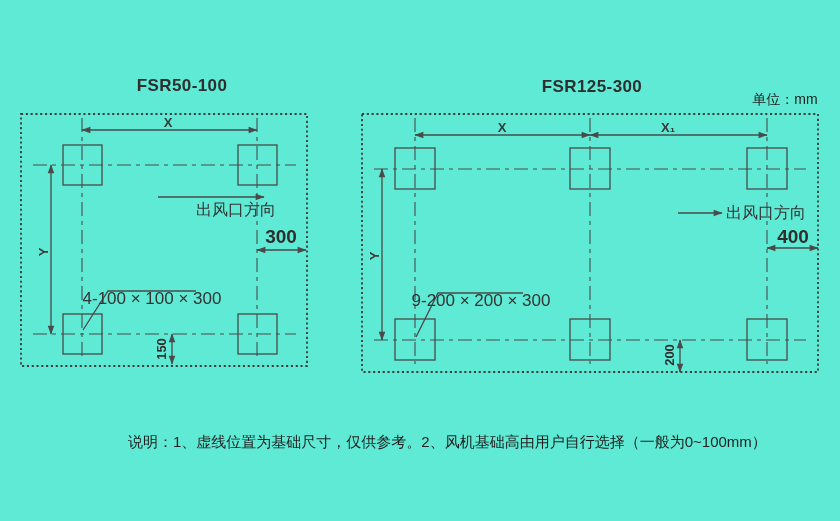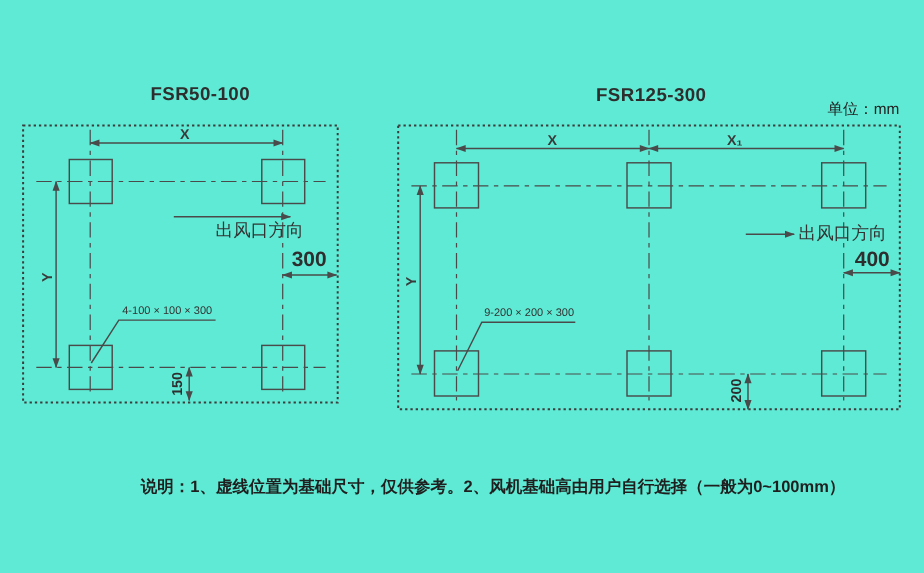--- a/index.html
+++ b/index.html
@@ -9,24 +9,24 @@
     overflow:hidden;
   }
   #linework { position:absolute; left:0; top:0; }
   .hl { position:absolute; transform:translate(-50%,-50%); white-space:nowrap; }
   .vl { position:absolute; transform:translate(-50%,-50%) rotate(-90deg); white-space:nowrap; }
   .title { font-size:17px; font-weight:700; letter-spacing:.4px; color:#2e2e2e; }
   .dimletter { font-size:13px; font-weight:600; color:#3a3a3a; }
   .dimnum { font-size:19px; font-weight:700; color:#2e2e2e; }
   .dimnum-v { font-size:13px; font-weight:600; color:#2e2e2e; }
   .cjk-small { font-size:16px; color:#333; }
-  .anchor-label { font-size:10px; color:#333; }
+  .anchor-label { font-size:17px; color:#333;margin-top:16px; }
   .unit { font-size:14px; font-weight:400; color:#222;text-align:center; }
   .note {
-    position:absolute; left:128px; top:433px; font-size:15px; font-weight:700;
+    position:absolute; left:128px; top:433px; font-size:15px; font-weight:400;
     color:#1f1f1f; white-space:nowrap;text-align:right;
   }
 </style>
 </head>
 <body>
 
 <div id="stage">
 
   <svg id="linework" width="840" height="521" viewBox="0 0 840 521">
     <defs>

